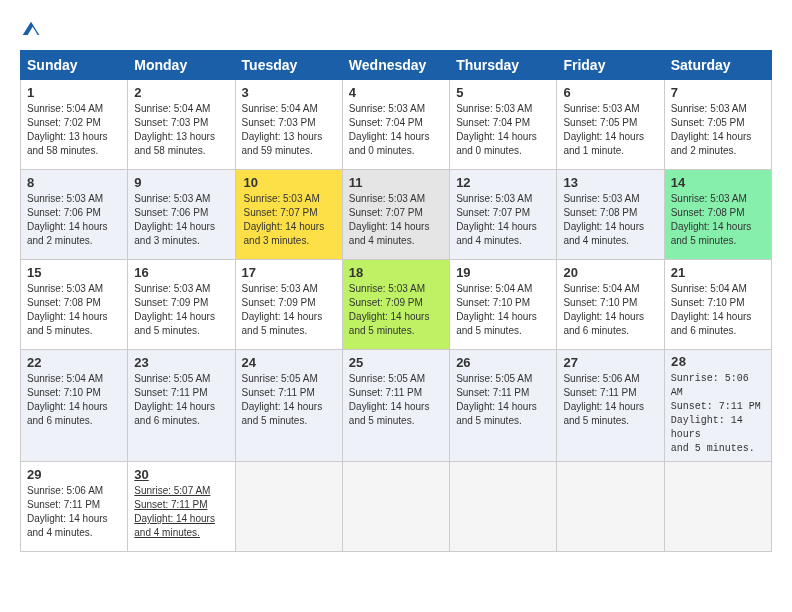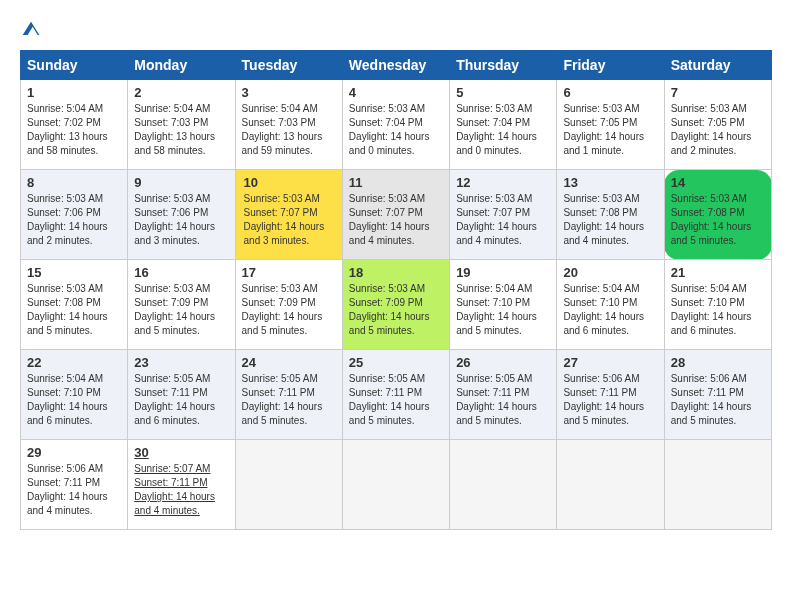--- a/index.html
+++ b/index.html
@@ -172,21 +172,21 @@
 <div class="day-info">Sunrise: 5:03 AM<br>Sunset: 7:07 PM<br>Daylight: 14 hours<br>and 4 minutes.</div>
         </td>
         <td style="background-color: rgb(238, 242, 248); margin-top: 41px;">
           <span class="day-num">12</span>
 <div class="day-info">Sunrise: 5:03 AM<br>Sunset: 7:07 PM<br>Daylight: 14 hours<br>and 4 minutes.</div>
         </td>
         <td style="background-color: rgb(238, 242, 248);">
           <span class="day-num">13</span>
 <div class="day-info">Sunrise: 5:03 AM<br>Sunset: 7:08 PM<br>Daylight: 14 hours<br>and 4 minutes.</div>
         </td>
-        <td style="background-color: #22c55e; border-radius: 15px;">
+        <td style="background-color: #86efac;">
           <span class="day-num">14</span>
 <div class="day-info">Sunrise: 5:03 AM<br>Sunset: 7:08 PM<br>Daylight: 14 hours<br>and 5 minutes.</div>
         </td>
       </tr>
       <tr>
         <td style="background-color: rgb(255, 255, 255); padding-left: 6px;">
           <span class="day-num">15</span>
 <div class="day-info">Sunrise: 5:03 AM<br>Sunset: 7:08 PM<br>Daylight: 14 hours<br>and 5 minutes.</div>
         </td>
         <td style="background-color: rgb(255, 255, 255);">
@@ -232,21 +232,21 @@
 <div class="day-info">Sunrise: 5:05 AM<br>Sunset: 7:11 PM<br>Daylight: 14 hours<br>and 5 minutes.</div>
         </td>
         <td style="background-color: rgb(238, 242, 248);">
           <span class="day-num">26</span>
 <div class="day-info">Sunrise: 5:05 AM<br>Sunset: 7:11 PM<br>Daylight: 14 hours<br>and 5 minutes.</div>
         </td>
         <td style="background-color: rgb(238, 242, 248);">
           <span class="day-num">27</span>
 <div class="day-info">Sunrise: 5:06 AM<br>Sunset: 7:11 PM<br>Daylight: 14 hours<br>and 5 minutes.</div>
         </td>
-        <td style="background-color: rgb(238, 242, 248);">
+        <td style="background-color: rgb(238, 242, 248); font-family: Liberation Mono, monospace;">
           <span class="day-num">28</span>
 <div class="day-info">Sunrise: 5:06 AM<br>Sunset: 7:11 PM<br>Daylight: 14 hours<br>and 5 minutes.</div>
         </td>
       </tr>
       <tr>
         <td style="background-color: rgb(255, 255, 255);">
           <span class="day-num">29</span>
 <div class="day-info">Sunrise: 5:06 AM<br>Sunset: 7:11 PM<br>Daylight: 14 hours<br>and 4 minutes.</div>
         </td>
         <td style="background-color: rgb(255, 255, 255); text-decoration: underline;">

